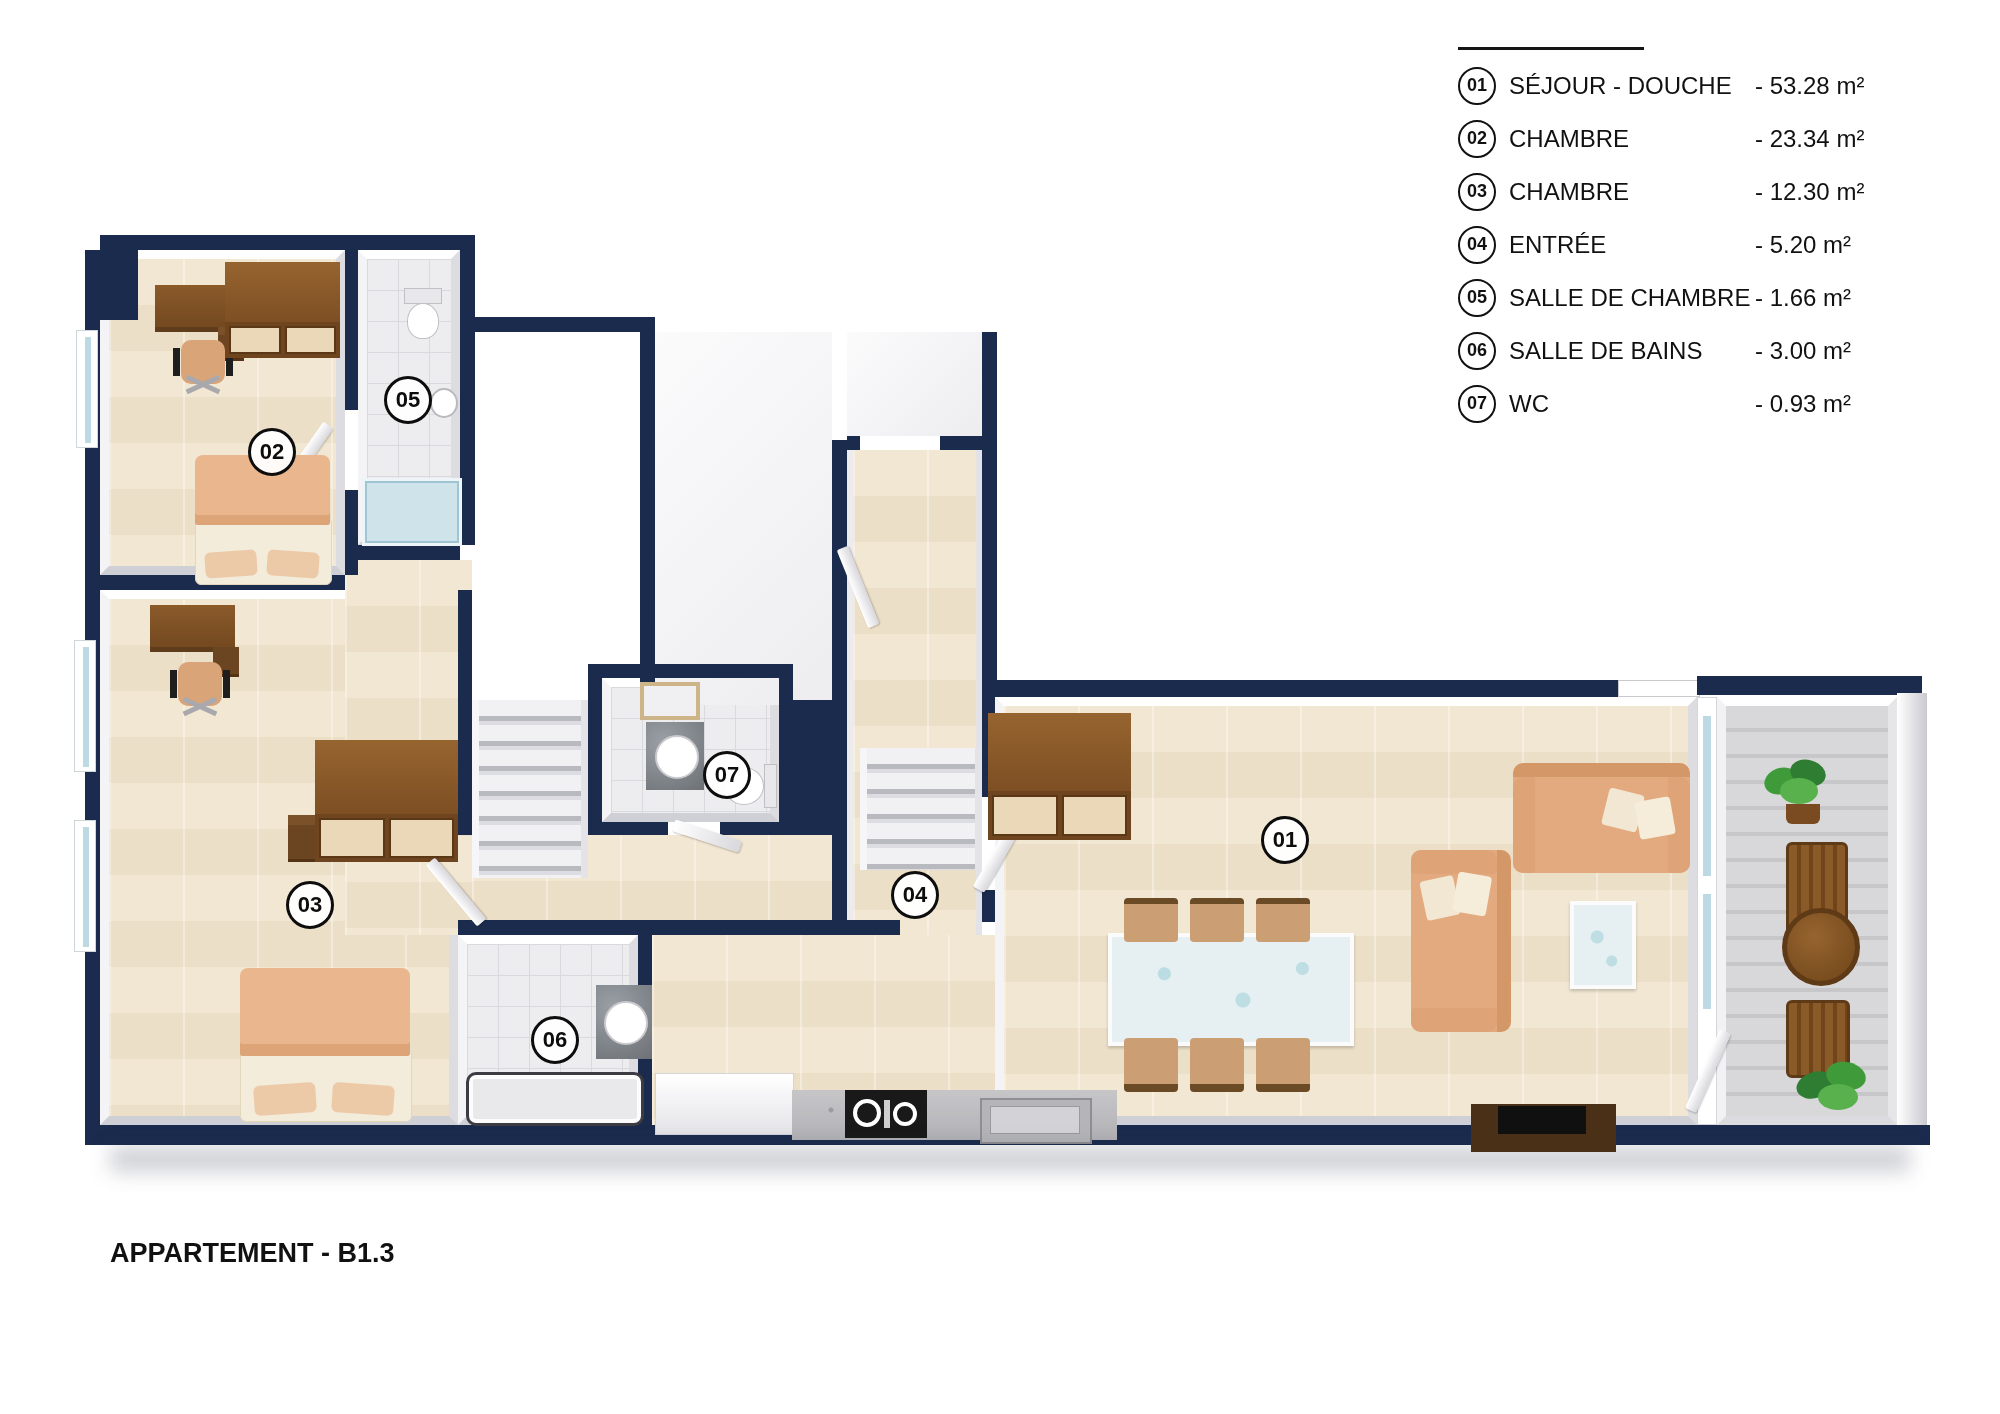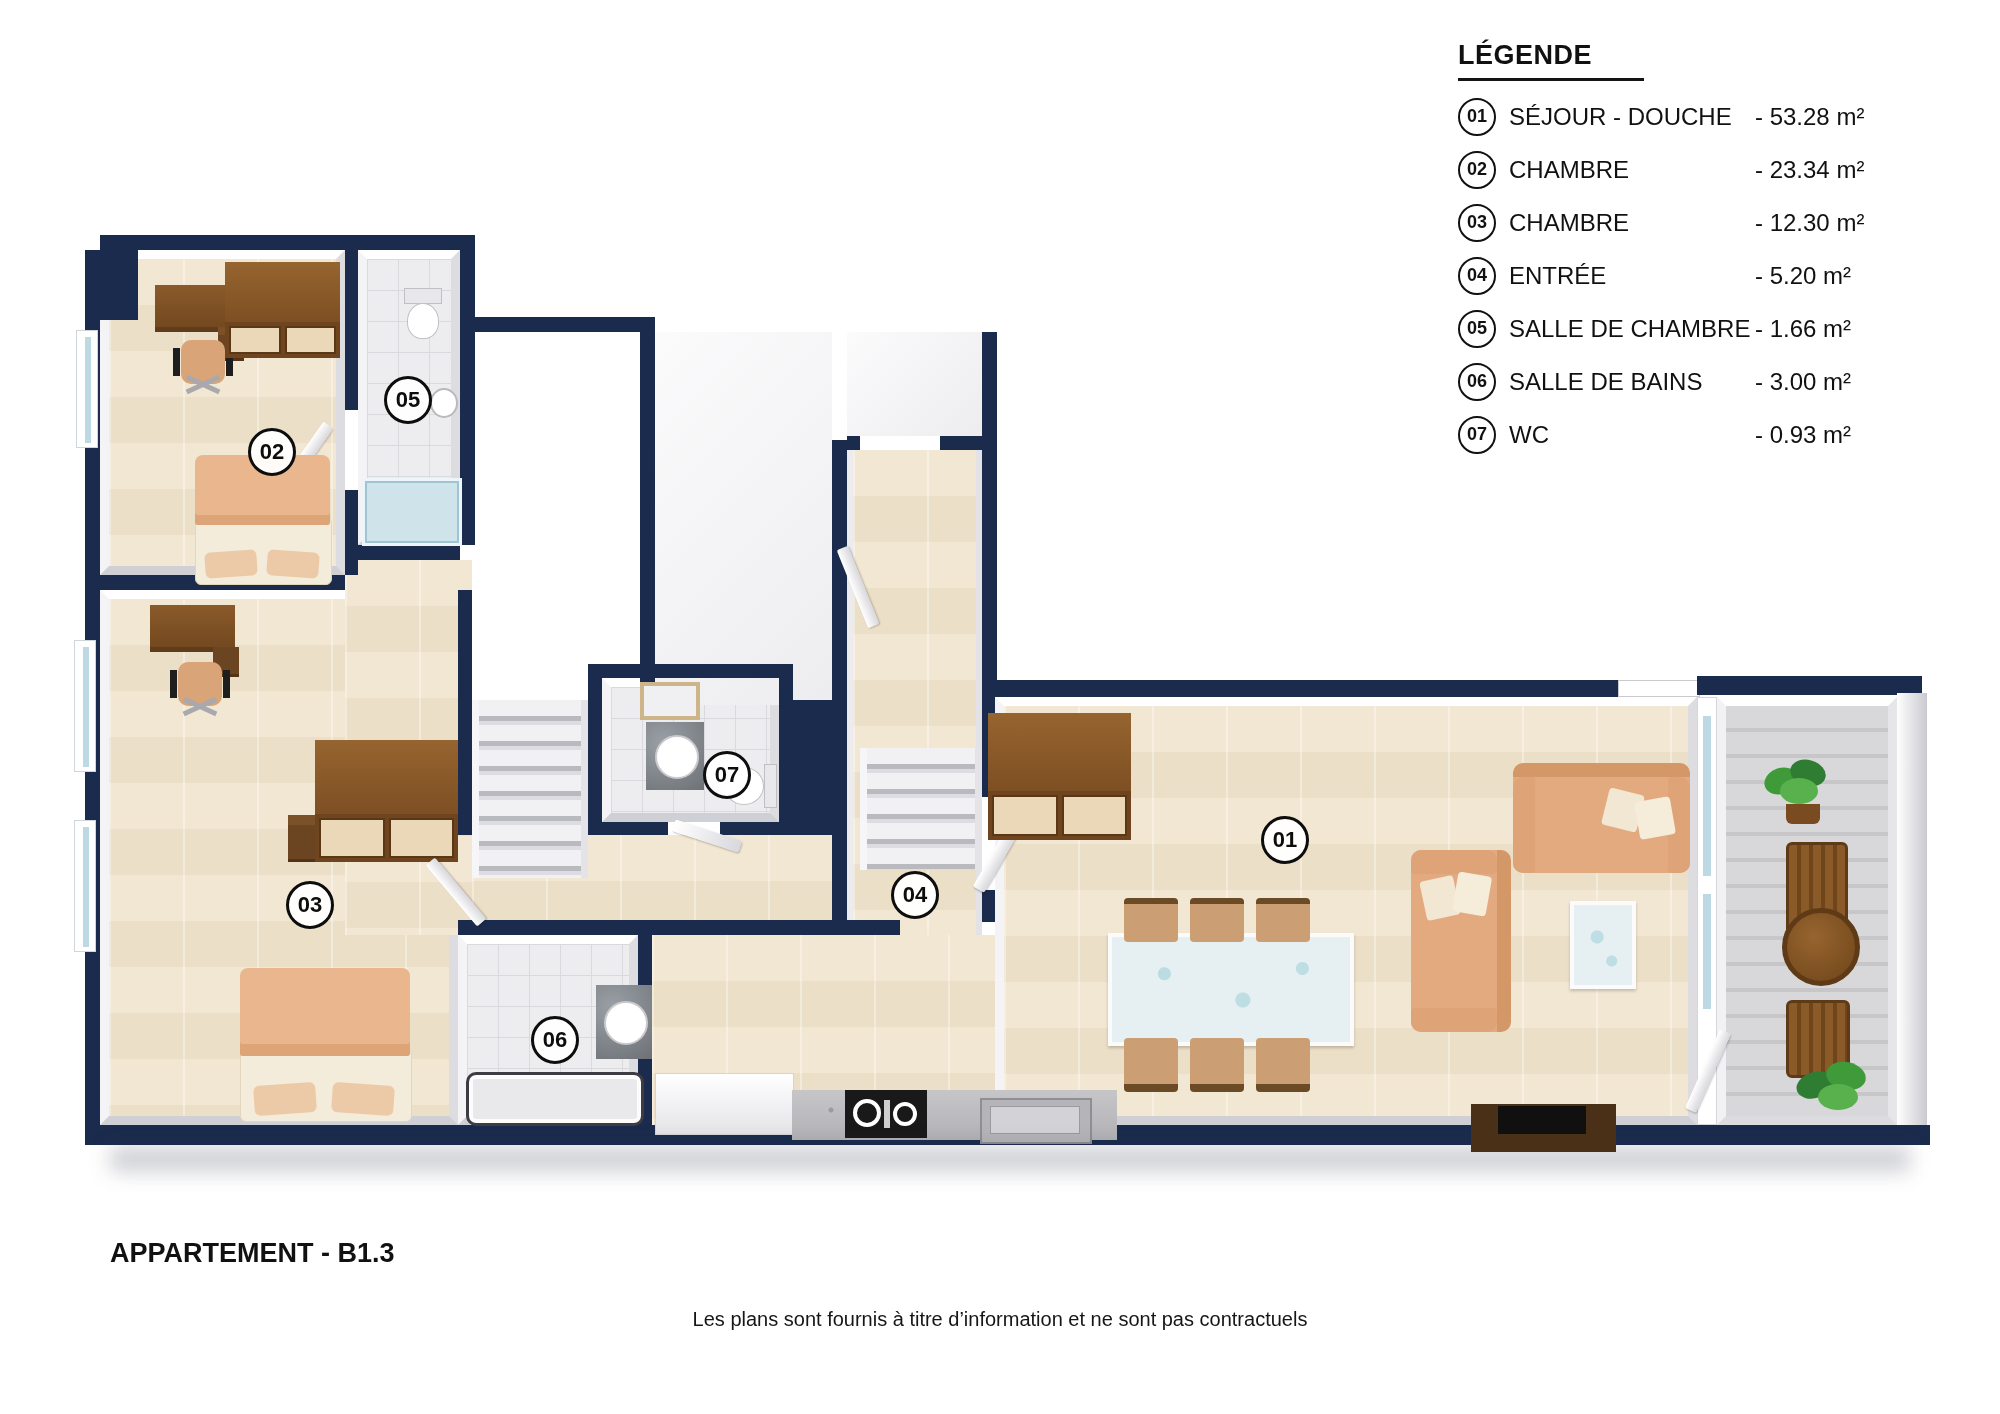--- a/index.html
+++ b/index.html
@@ -268,21 +268,20 @@
       <span>05</span>
     </div>
   <div class="badge" style="left: 555px; top: 1040px;">
       <span>06</span>
     </div>
   <div class="badge" style="left: 727px; top: 775px;">
       <span>07</span>
     </div>
 
   <div class="legend">
-    <h1>LÉGENDE</h1>
     <div class="rule"></div>
     <div class="lrows">
       <div class="lrow">
         <span class="lcirc">01</span>
         <span class="llab">SÉJOUR - DOUCHE</span>
         <span class="larea">- 53.28 m²</span>
       </div>
       <div class="lrow">
         <span class="lcirc">02</span>
         <span class="llab">CHAMBRE</span>
@@ -310,15 +309,14 @@
       </div>
       <div class="lrow">
         <span class="lcirc">07</span>
         <span class="llab">WC</span>
         <span class="larea">- 0.93 m²</span>
       </div>
     </div>
   </div>
 
   <div class="plan-title">APPARTEMENT - B1.3</div>
-  <div class="disclaimer">Les plans sont fournis à titre d’information et ne sont pas contractuels</div>
 
 </div>
 
 </body></html>

